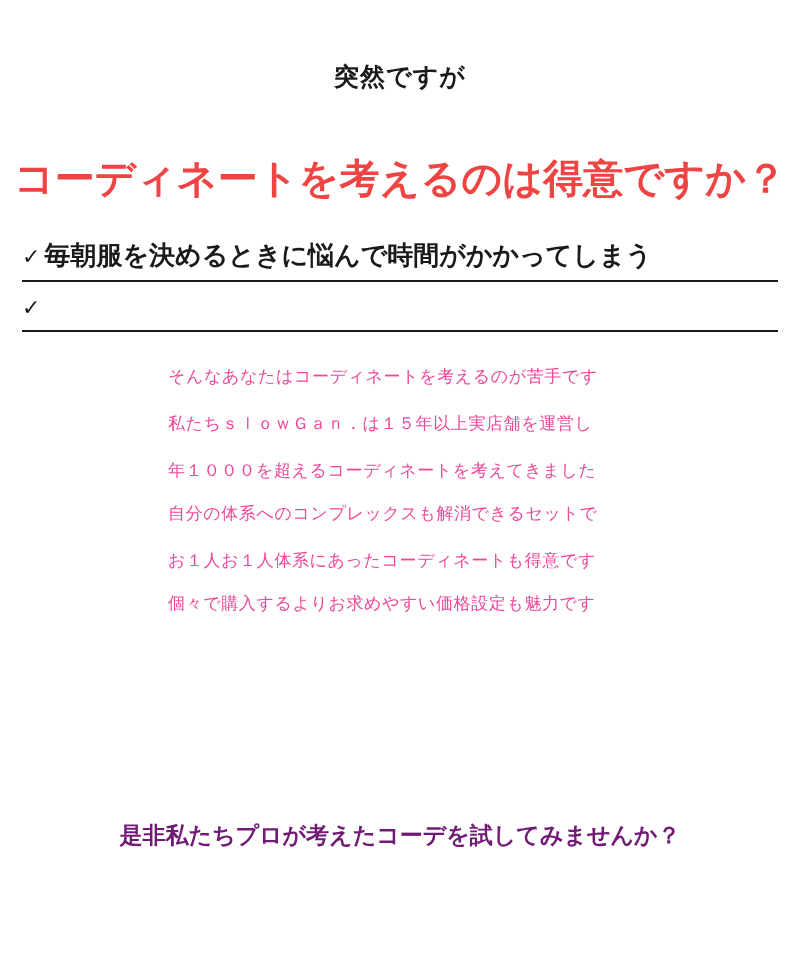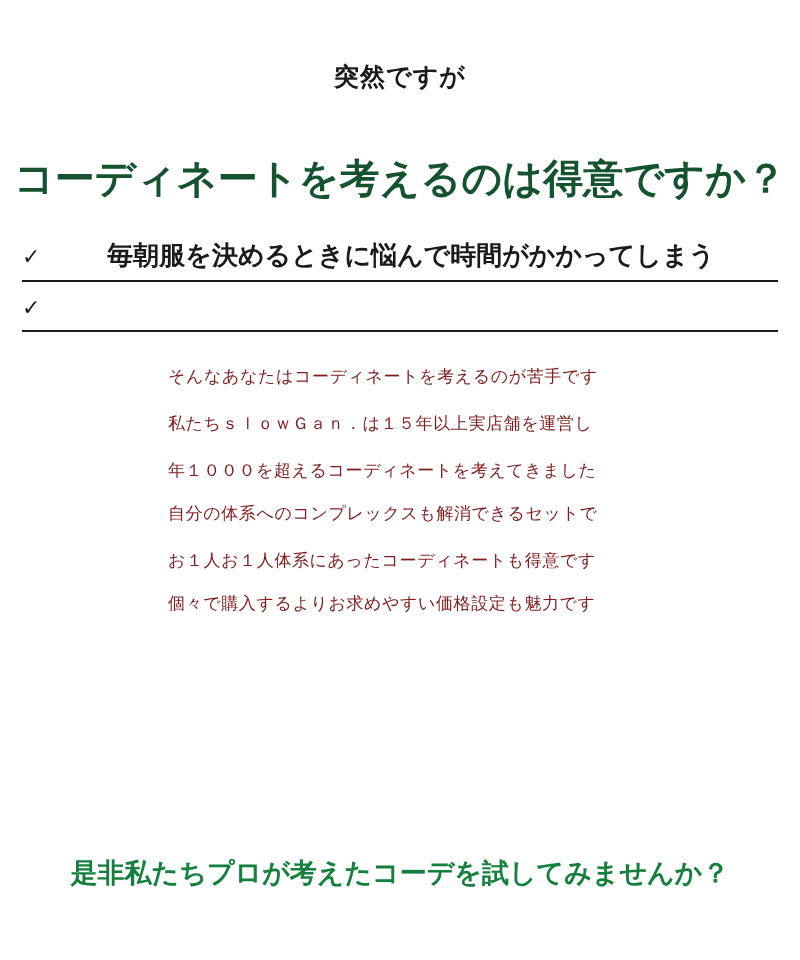--- a/index.html
+++ b/index.html
@@ -32,21 +32,21 @@
     margin: 0;
     padding-top: 62px;
     line-height: 1.2;
   }
 
   
   .headline {
     text-align: center;
     font-size: 40px;
     font-weight: bold;
-    color: #14532d;
+    color: #ef4444;
     letter-spacing: 0px;
     margin: 0;
     padding-top: 62px;
     line-height: 1.2;
     white-space: nowrap;
   }
 
   
   .checklist {
     margin: 34px 22px 0 22px;
@@ -68,61 +68,60 @@
     margin-top: 9px;
   }
   .check-mark {
     font-size: 22px;
     font-weight: bold;
     margin-right: 4px;
     flex: 0 0 auto;
   }
   .check-text {
     flex: 1 1 auto;
-    text-align: center;
   }
 
   
   .body-block {
     margin: 36px 0 0 0;
     padding: 0 0 0 168px;
   }
   .para {
     margin: 0 0 26px 0;
   }
   .para:last-child {
     margin-bottom: 0;
   }
   .para-line {
     font-size: 17px;
-    color: #7f1d1d;
+    color: #ec4899;
     line-height: 1;
     letter-spacing: 0.6px;
     margin: 0 0 30px 0;
     white-space: nowrap;
   }
   .para-line:last-child {
     margin-bottom: 0;
   }
   .para + .para {
     margin-top: 0;
   }
 
   
   .cta {
     text-align: center;
-    font-size: 27px;
+    font-size: 23px;
     font-weight: bold;
-    color: #15803d;
+    color: #701a75;
     letter-spacing: 0px;
     margin: 0;
     position: absolute;
     left: 0;
     right: 0;
-    top: 855px;
+    top: 820px;
     white-space: nowrap;
   }
 </style>
 </head>
 <body>
 
 <div class="page">
 
   <p class="eyebrow">突然ですが</p>
 

